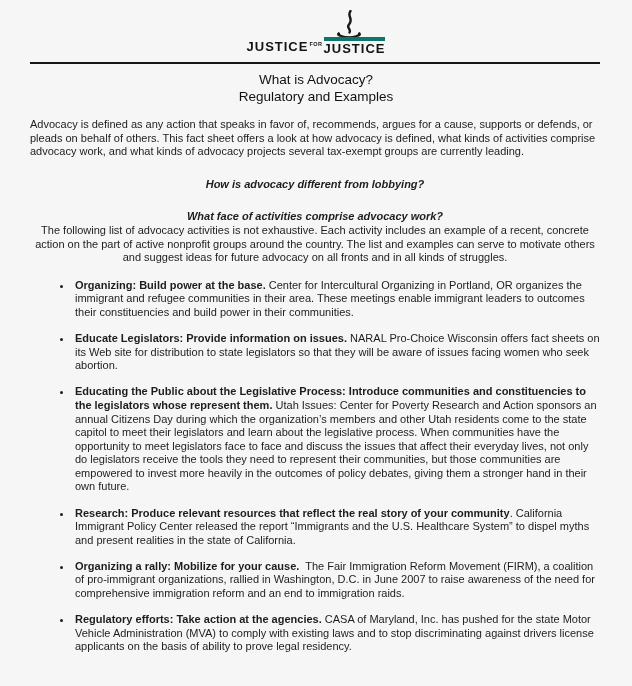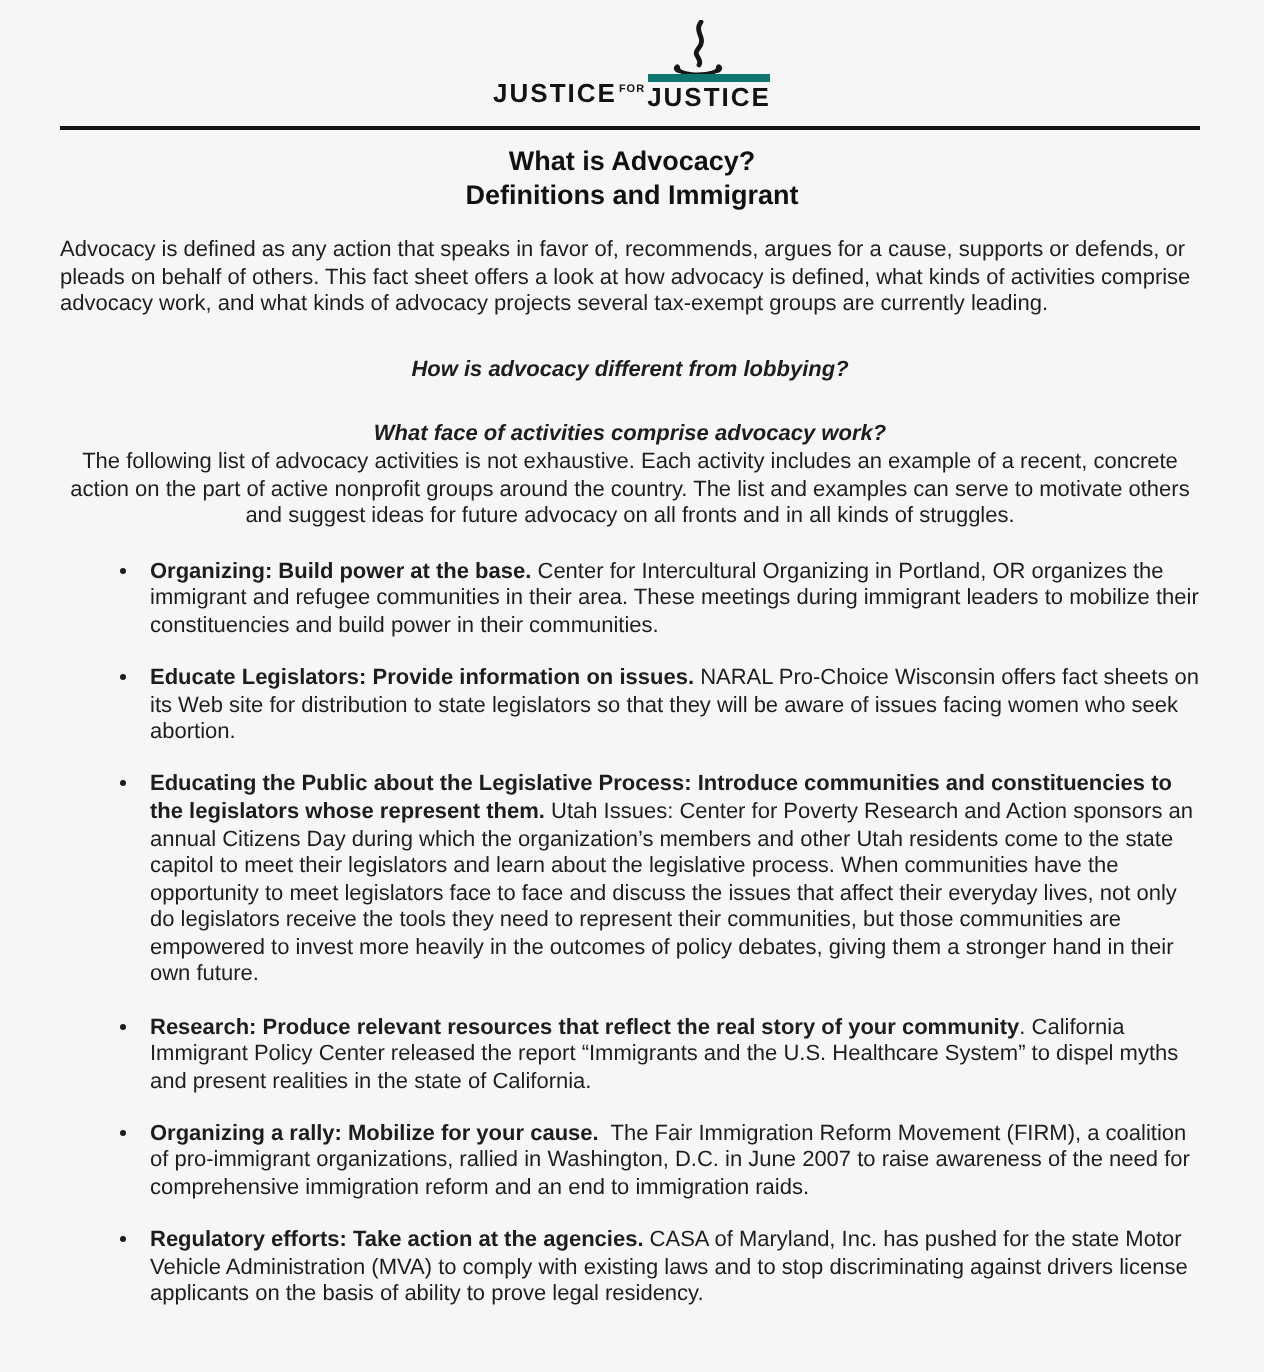--- a/index.html
+++ b/index.html
@@ -44,21 +44,21 @@
     margin: 0 1px;
   }
   .w-justice { position: relative; top: 2px; border-top: 4px solid #0f766e; padding-top: 0px; }
   .rule {
     border: none;
     border-top: 2px solid #161616;
     margin: 6px 32px 0 30px;
   }
   .title-block {
     text-align: center;
-    font-weight: bold;
+    font-weight: normal;
     font-size: 13.5px;
     line-height: 17px;
     margin-top: 7px;
     color: #111;
   }
   .content {
     padding: 13px 32px 0 30px;
     font-size: 11px;
     line-height: 13.6px;
   }
@@ -91,38 +91,38 @@
       <path d="M14.5 1 C10.5 6.5 18 8.5 13 14.5 C10 18 15.5 19 13.5 22.5" fill="none" stroke="#161616" stroke-width="2.4" stroke-linecap="round"></path>
       <path d="M3 23.5 c-1 5 21 5 20 0 M2.6 23.2 c-1.4 1.2 0 2.2 1.4 2.4 M23.4 23.2 c1.4 1.2 0 2.2 -1.4 2.4" fill="none" stroke="#161616" stroke-width="2.1" stroke-linecap="round"></path>
     </svg>
     <div class="wordmark"><span>JUSTICE</span><span class="w-for">FOR</span><span class="w-justice">JUSTICE</span></div>
   </div>
 
   <hr class="rule">
 
   <div class="title-block">
     <div>What is Advocacy?</div>
-    <div>Definitions and Immigrant</div>
+    <div>Regulatory and Examples</div>
   </div>
 
   <div class="content">
 
     <p class="intro">Advocacy is defined as any action that speaks in favor of, recommends, argues for a cause, supports or defends, or pleads on behalf of others. This fact sheet offers a look at how advocacy is defined, what kinds of activities comprise advocacy work, and what kinds of advocacy projects several tax-exempt groups are currently leading.</p>
 
     <div class="sect">
       <div class="sect-heading">How is advocacy different from lobbying?</div>
     </div>
 
     <div class="sect">
       <div class="sect-heading">What face of activities comprise advocacy work?</div>
       <div class="sect-body">The following list of advocacy activities is not exhaustive. Each activity includes an example of a recent, concrete action on the part of active nonprofit groups around the country. The list and examples can serve to motivate others and suggest ideas for future advocacy on all fronts and in all kinds of struggles.</div>
     </div>
 
     <ul class="advocacy-list">
-      <li><span class="b-bold">Organizing: Build power at the base.</span><span class="b-text"> Center for Intercultural Organizing in Portland, OR organizes the immigrant and refugee communities in their area. These meetings during immigrant leaders to mobilize their constituencies and build power in their communities.</span></li>
+      <li><span class="b-bold">Organizing: Build power at the base.</span><span class="b-text"> Center for Intercultural Organizing in Portland, OR organizes the immigrant and refugee communities in their area. These meetings enable immigrant leaders to outcomes their constituencies and build power in their communities.</span></li>
       <li><span class="b-bold">Educate Legislators: Provide information on issues.</span><span class="b-text"> NARAL Pro-Choice Wisconsin offers fact sheets on its Web site for distribution to state legislators so that they will be aware of issues facing women who seek abortion.</span></li>
       <li><span class="b-bold">Educating the Public about the Legislative Process: Introduce communities and constituencies to the legislators whose represent them.</span><span class="b-text"> Utah Issues: Center for Poverty Research and Action sponsors an annual Citizens Day during which the organization’s members and other Utah residents come to the state capitol to meet their legislators and learn about the legislative process. When communities have the opportunity to meet legislators face to face and discuss the issues that affect their everyday lives, not only do legislators receive the tools they need to represent their communities, but those communities are empowered to invest more heavily in the outcomes of policy debates, giving them a stronger hand in their own future.</span></li>
       <li><span class="b-bold">Research: Produce relevant resources that reflect the real story of your community</span><span class="b-text">. California Immigrant Policy Center released the report “Immigrants and the U.S. Healthcare System” to dispel myths and present realities in the state of California.</span></li>
       <li><span class="b-bold">Organizing a rally: Mobilize for your cause.</span><span class="b-text">  The Fair Immigration Reform Movement (FIRM), a coalition of pro-immigrant organizations, rallied in Washington, D.C. in June 2007 to raise awareness of the need for comprehensive immigration reform and an end to immigration raids.</span></li>
       <li><span class="b-bold">Regulatory efforts: Take action at the agencies.</span><span class="b-text"> CASA of Maryland, Inc. has pushed for the state Motor Vehicle Administration (MVA) to comply with existing laws and to stop discriminating against drivers license applicants on the basis of ability to prove legal residency.</span></li>
     </ul>
 
   </div>
 </div>
 

